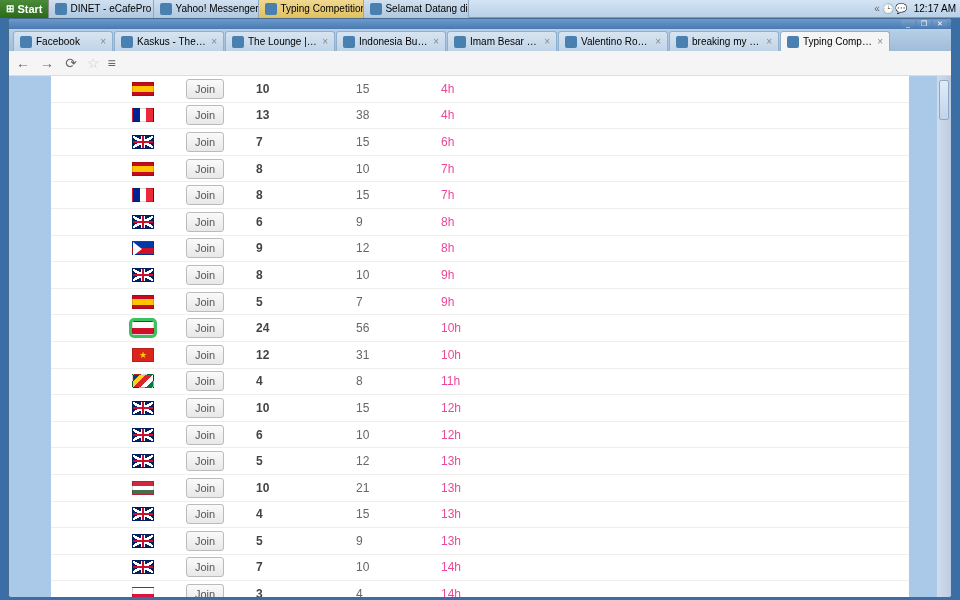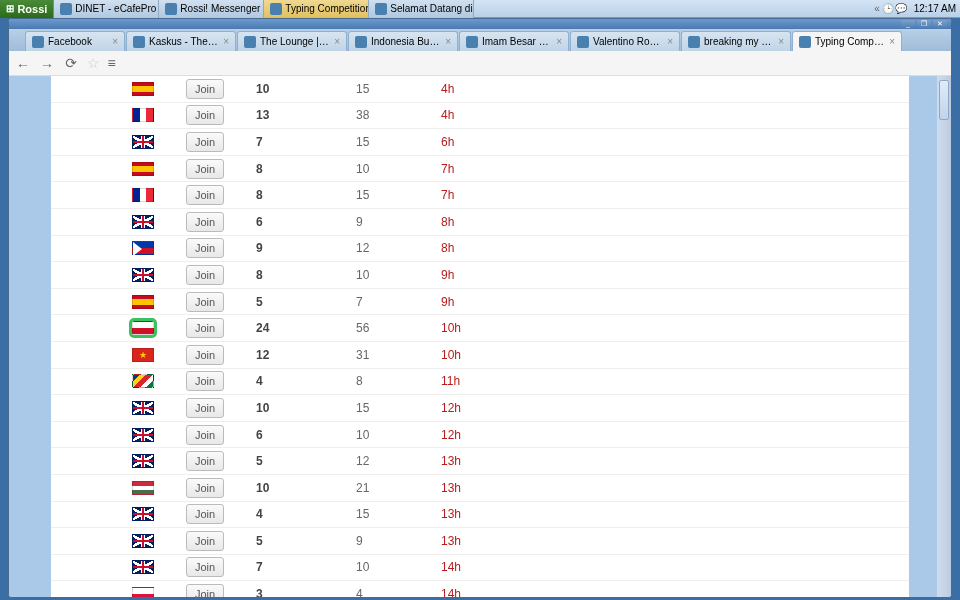--- a/index.html
+++ b/index.html
@@ -16,21 +16,21 @@
 .sys-tray .clock { margin-left: 6px; }
 .tray-sep { color: #666; margin: 0 3px; }
 
 
 .browser-window { position: absolute; top: 18px; left: 8px; right: 8px; bottom: 2px; background: #cedff0; border: 1px solid #4a6a8a; border-radius: 4px; display: flex; flex-direction: column; overflow: hidden; }
 .title-bar { height: 10px; background: linear-gradient(#6a9ad0, #4a7ab0); display: flex; justify-content: flex-end; align-items: center; padding: 0 4px; }
 .title-controls { display: flex; gap: 2px; }
 .title-controls span { width: 14px; height: 8px; background: linear-gradient(#7aa0d0, #5080b0); border-radius: 1px; font-size: 7px; color: #fff; text-align: center; line-height: 8px; }
 
 
-.tab-strip { height: 22px; background: linear-gradient(#b8d0e8, #a0bcd8); display: flex; align-items: flex-end; padding: 0 16px; }
+.tab-strip { height: 22px; background: linear-gradient(#b8d0e8, #a0bcd8); display: flex; align-items: flex-end; padding: 0 4px; }
 .tab { height: 20px; min-width: 100px; max-width: 110px; background: linear-gradient(#d8e4f0, #c0d4e8); border-radius: 3px 3px 0 0; display: flex; align-items: center; padding: 0 6px; font-size: 10px; margin-right: 1px; overflow: hidden; white-space: nowrap; border: 1px solid #90b0d0; border-bottom: none; }
 .tab.active { background: #f5f5f5; }
 .tab .favicon { width: 12px; height: 12px; margin-right: 4px; background: #4a80b0; border-radius: 2px; flex-shrink: 0; }
 .tab .tab-title { flex: 1; overflow: hidden; text-overflow: ellipsis; }
 .tab .close { margin-left: 4px; color: #888; font-size: 10px; cursor: pointer; }
 
 
 .address-bar { height: 25px; background: #f5f5f5; display: flex; align-items: center; padding: 0 6px; border-bottom: 1px solid #ddd; gap: 8px; }
 .nav-btn { width: 16px; height: 16px; display: flex; align-items: center; justify-content: center; color: #666; font-size: 14px; cursor: pointer; }
 .url-box { flex: 1; height: 20px; border: 1px solid #ccc; border-radius: 2px; display: flex; align-items: center; padding: 0 6px; font-size: 12px; background: #fff; }
@@ -63,45 +63,45 @@
 .flag-vn { background: #da251d; position: relative; }
 .flag-vn::before { content: "★"; position: absolute; inset: 0; color: #ffcd00; font-size: 9px; text-align: center; line-height: 13px; }
 .flag-sc { background: linear-gradient(135deg, #003f87 20%, #fcd116 20% 40%, #d62828 40% 60%, #fff 60% 80%, #007a3d 80%); }
 .flag-hu { background: linear-gradient(#cd2a3e 33%, #fff 33% 66%, #436f4d 66%); }
 .flag-pl { background: linear-gradient(#fff 50%, #dc143c 50%); }
 
 .cell-join { width: 70px; }
 .join-btn { width: 38px; height: 20px; background: linear-gradient(#fafafa, #e8e8e8); border: 1px solid #bbb; border-radius: 3px; font-size: 11px; color: #555; cursor: pointer; }
 .cell-c1 { width: 100px; font-weight: bold; color: #444; }
 .cell-c2 { width: 85px; color: #666; }
-.cell-c3 { width: 70px; color: #b91c1c; }
+.cell-c3 { width: 70px; color: #ec4899; }
 
 
 .page::-webkit-scrollbar { width: 14px; }
 .page::-webkit-scrollbar-track { background: #f0f0f0; }
 .page::-webkit-scrollbar-thumb { background: #c0c0c0; border-radius: 2px; }
 
 
 .outer-scroll { position: absolute; right: 0; top: 0; bottom: 0; width: 14px; background: linear-gradient(90deg, #d0dcec, #bccce0); }
 .outer-scroll .thumb { position: absolute; left: 2px; right: 2px; top: 4px; height: 40px; background: linear-gradient(#e0ecf8, #c0d4ec); border: 1px solid #90a8c8; border-radius: 2px; }
 
 </style>
 </head>
 <body>
 
 <div class="taskbar">
-  <div class="start-btn">Rossi</div>
+  <div class="start-btn">Start</div>
   <div id="task-items" style="display: flex;">
       <div class="task-item">
         <span class="ticon"></span>
         <span>DINET - eCafePro Server...</span>
       </div>
       <div class="task-item">
         <span class="ticon"></span>
-        <span>Rossi! Messenger</span>
+        <span>Yahoo! Messenger</span>
       </div>
       <div class="task-item active">
         <span class="ticon"></span>
         <span>Typing Competition - ...</span>
       </div>
       <div class="task-item">
         <span class="ticon"></span>
         <span>Selamat Datang di Faceb...</span>
       </div>
     </div>

